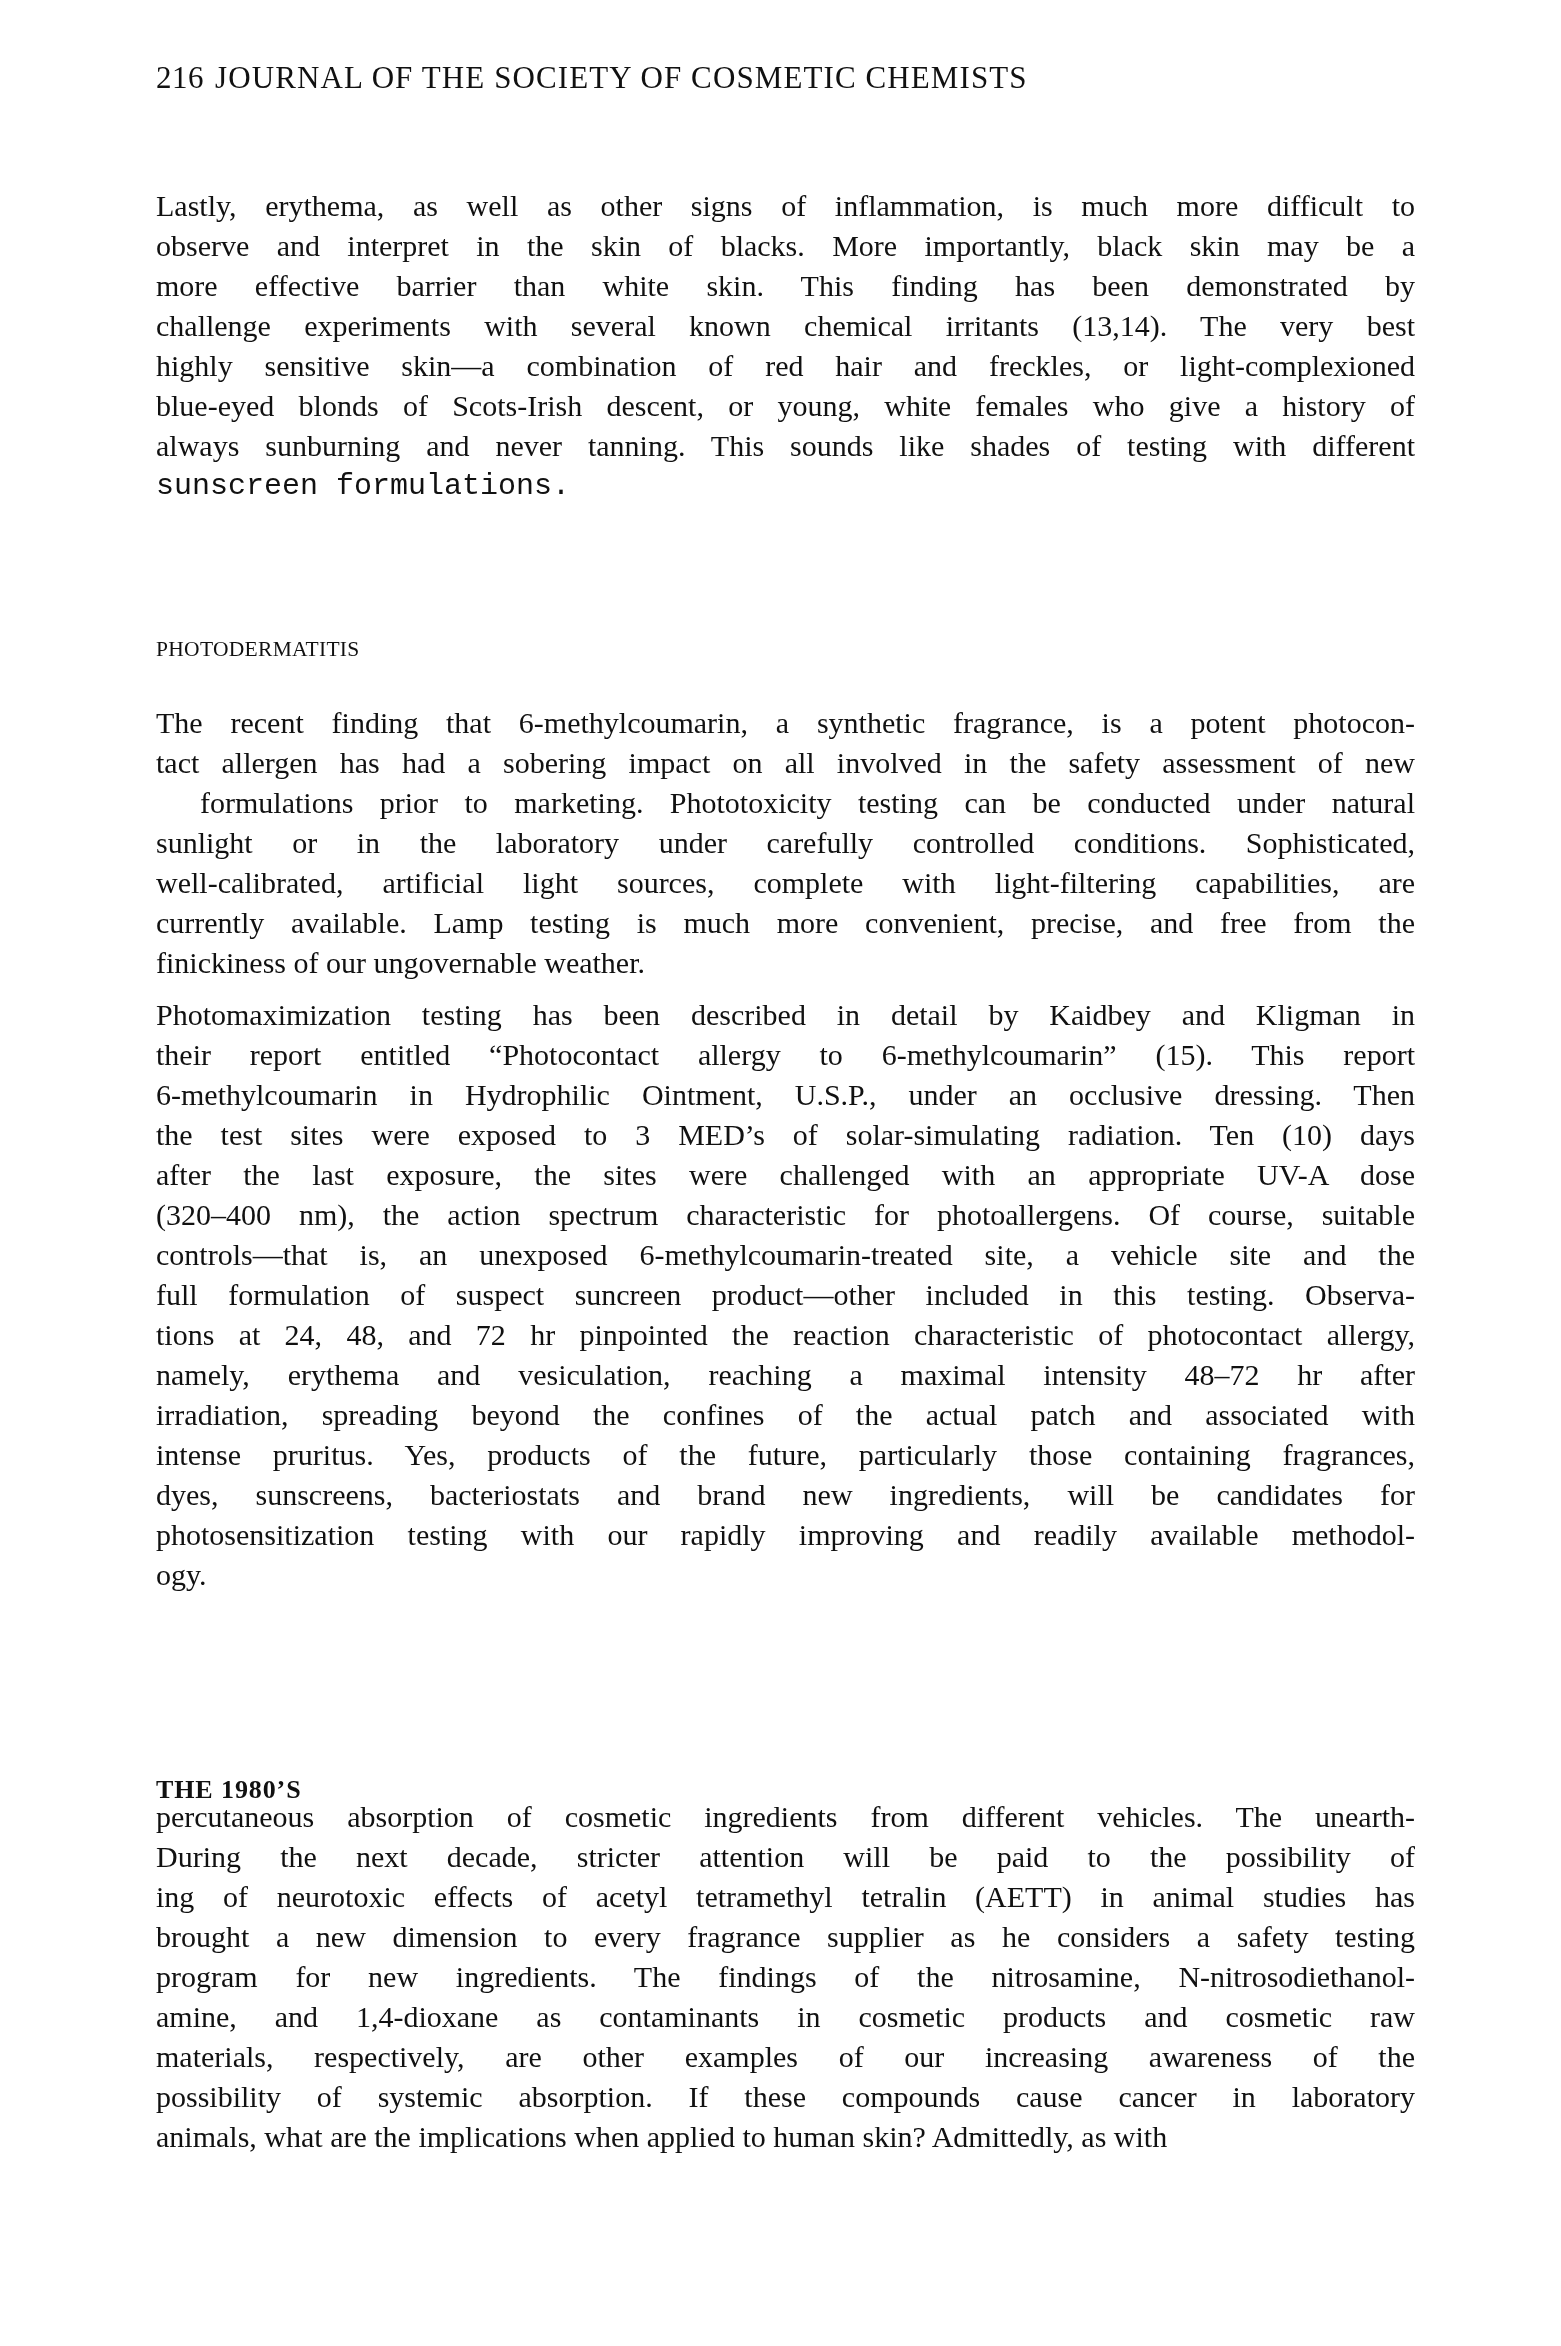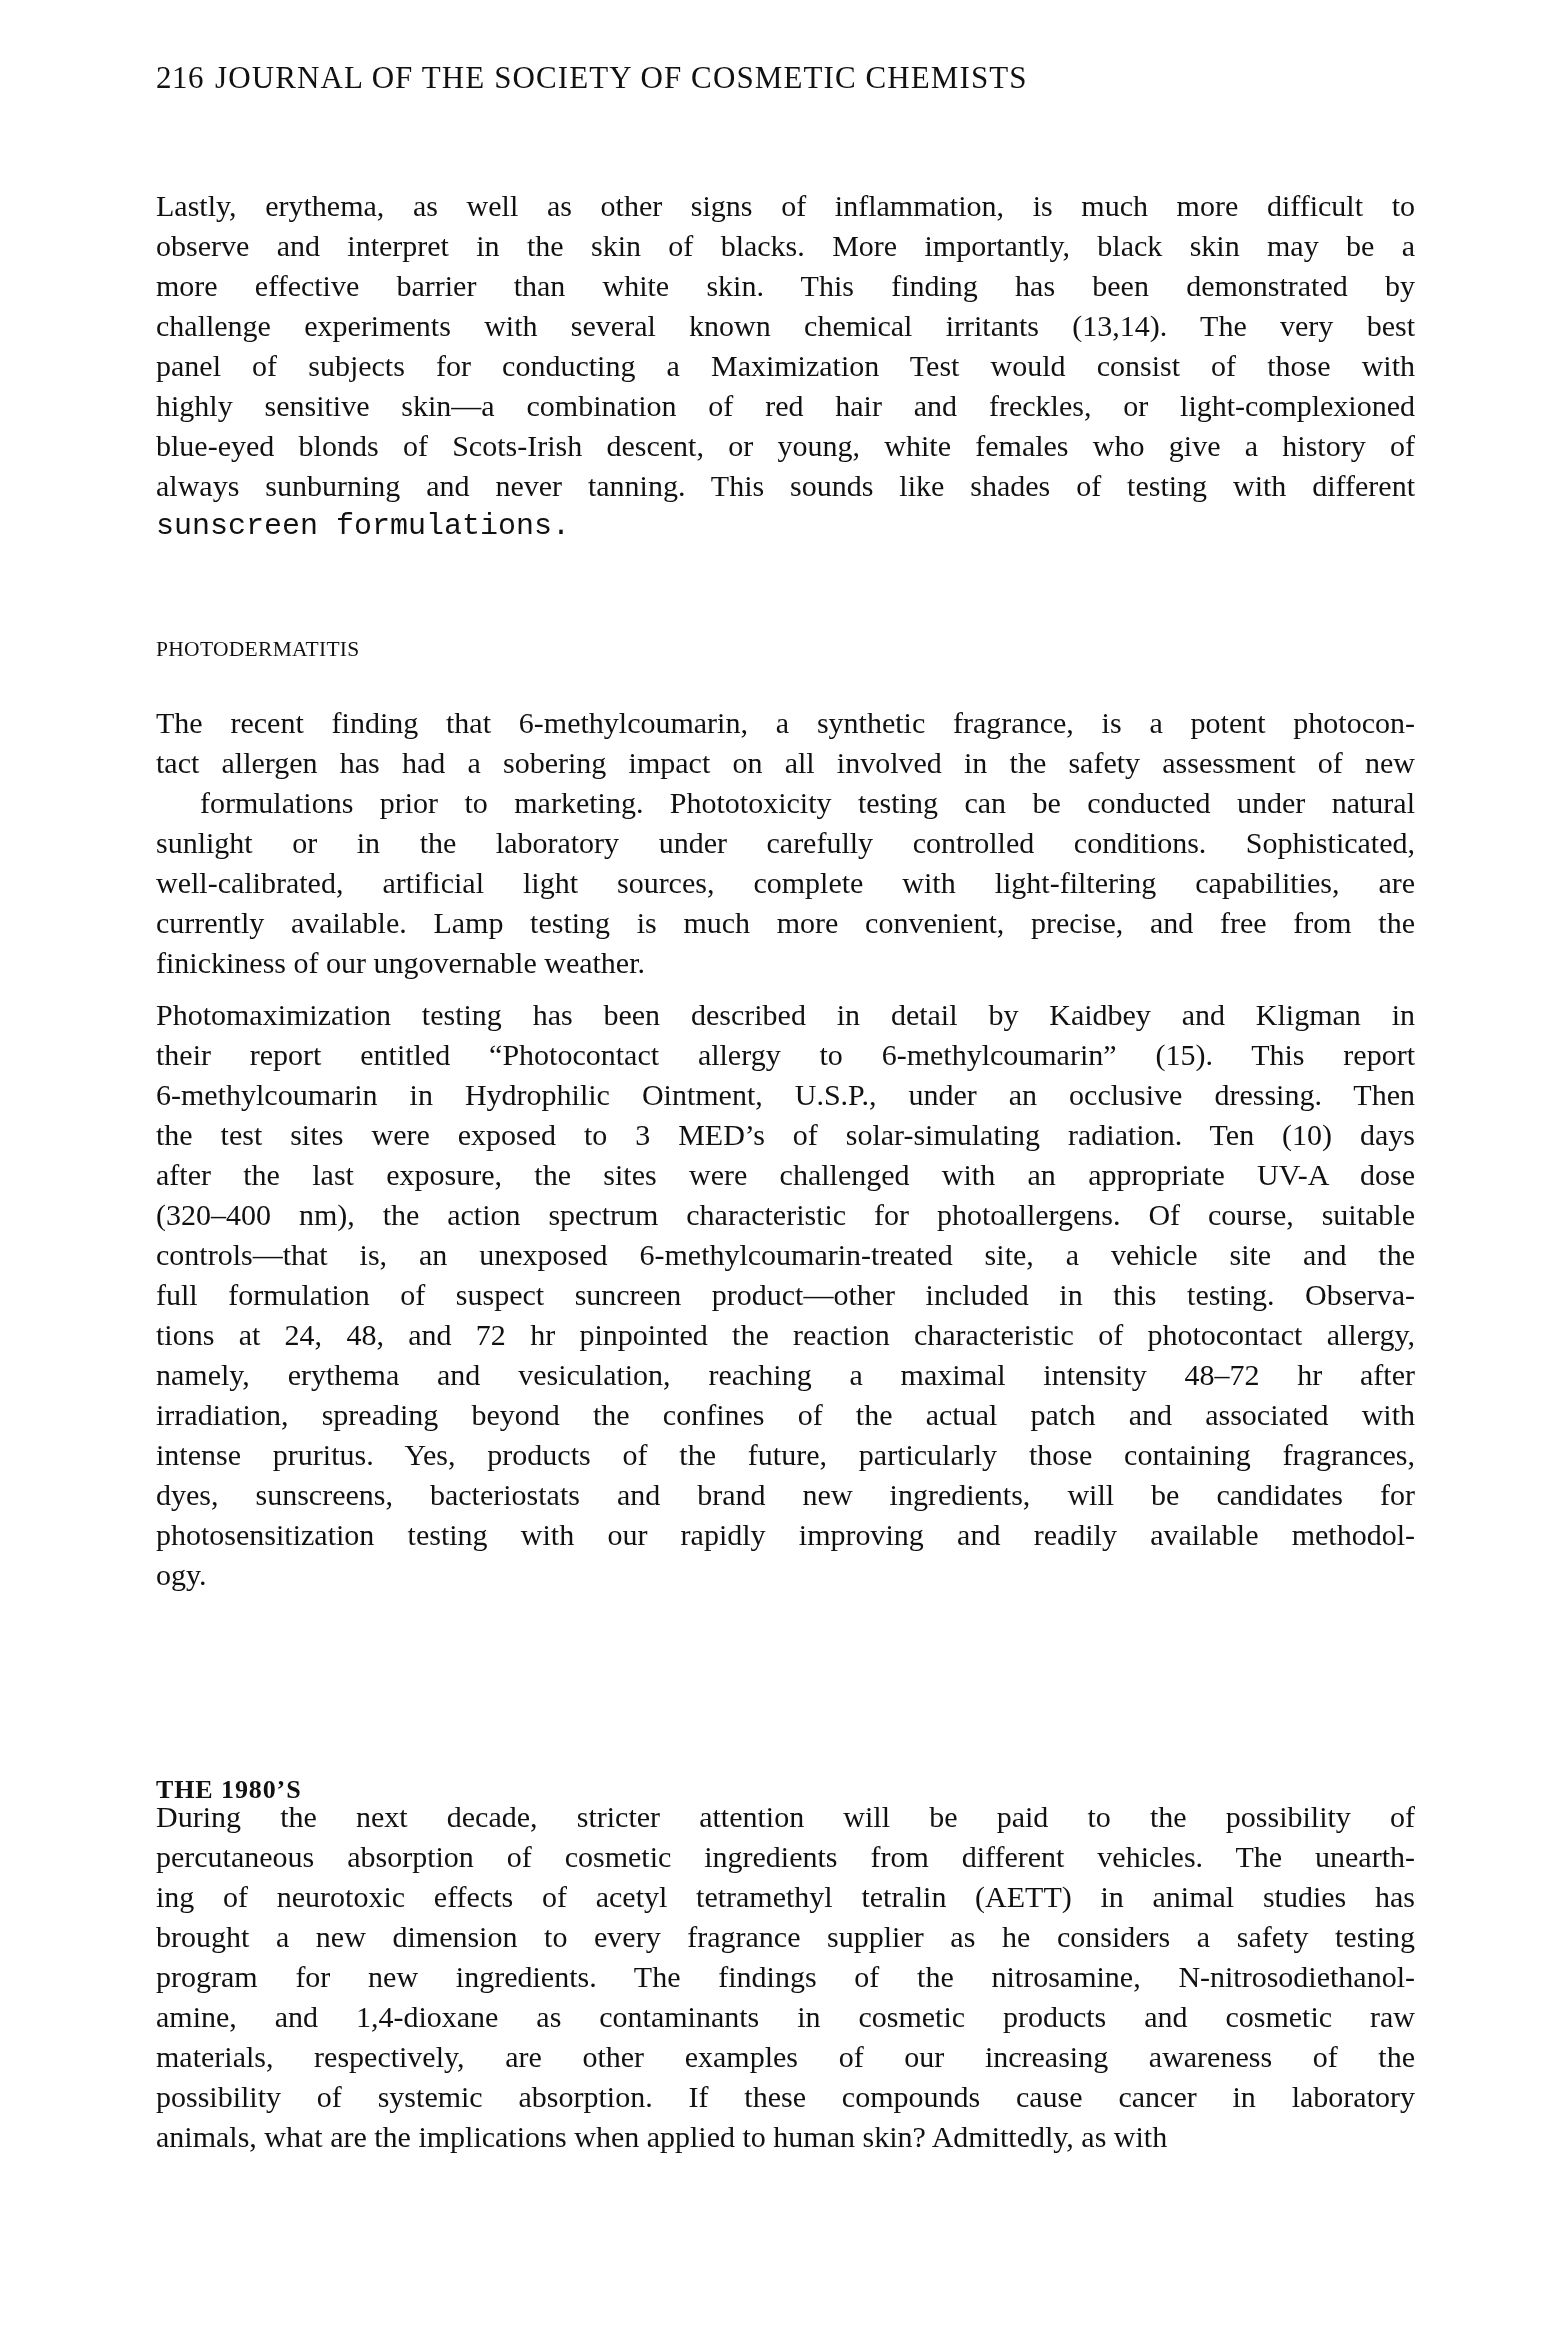--- a/index.html
+++ b/index.html
@@ -22,21 +22,20 @@
   <div class="running-head">
     <span class="pgnum">216</span>
     <span class="jtitle">JOURNAL OF THE SOCIETY OF COSMETIC CHEMISTS</span>
   </div>
 
   <div class="para" style="top:186px;">
       <span class="line" style="white-space: normal;">Lastly, erythema, as well as other signs of inflammation, is much more difficult to</span>
       <span class="line" style="white-space: normal;">observe and interpret in the skin of blacks. More importantly, black skin may be a</span>
       <span class="line" style="white-space: normal;">more effective barrier than white skin. This finding has been demonstrated by</span>
       <span class="line" style="white-space: normal;">challenge experiments with several known chemical irritants (13,14). The very best</span>
-      <span class="line" style="white-space: normal;">panel of subjects for conducting a Maximization Test would consist of those with</span>
       <span class="line" style="white-space: normal;">highly sensitive skin—a combination of red hair and freckles, or light-complexioned</span>
       <span class="line" style="white-space: normal;">blue-eyed blonds of Scots-Irish descent, or young, white females who give a history of</span>
       <span class="line" style="white-space: normal;">always sunburning and never tanning. This sounds like shades of testing with different</span>
       <span class="line last" style="white-space: normal; font-family: Liberation Mono, monospace;">sunscreen formulations.</span>
     </div>
 
   <div class="sec-small" style="top:637px;">PHOTODERMATITIS</div>
 
   <div class="para" style="top:703px;">
       <span class="line" style="white-space: normal;">The recent finding that 6-methylcoumarin, a synthetic fragrance, is a potent photocon-</span>
@@ -62,22 +61,22 @@
       <span class="line" style="white-space: normal;">irradiation, spreading beyond the confines of the actual patch and associated with</span>
       <span class="line" style="white-space: normal;">intense pruritus. Yes, products of the future, particularly those containing fragrances,</span>
       <span class="line" style="white-space: normal;">dyes, sunscreens, bacteriostats and brand new ingredients, will be candidates for</span>
       <span class="line" style="white-space: normal;">photosensitization testing with our rapidly improving and readily available methodol-</span>
       <span class="line last" style="white-space: normal;">ogy.</span>
     </div>
 
   <div class="sec-bold" style="top:1739px;margin-top:36px;">THE 1980’S</div>
 
   <div class="para" style="top:1797px;">
+      <span class="line" style="white-space: normal;">percutaneous absorption of cosmetic ingredients from different vehicles. The unearth-</span>
       <span class="line" style="white-space: normal;">During the next decade, stricter attention will be paid to the possibility of</span>
-      <span class="line" style="white-space: normal;">percutaneous absorption of cosmetic ingredients from different vehicles. The unearth-</span>
       <span class="line" style="white-space: normal;">ing of neurotoxic effects of acetyl tetramethyl tetralin (AETT) in animal studies has</span>
       <span class="line" style="white-space: normal;">brought a new dimension to every fragrance supplier as he considers a safety testing</span>
       <span class="line" style="white-space: normal;">program for new ingredients. The findings of the nitrosamine, N-nitrosodiethanol-</span>
       <span class="line" style="white-space: normal;">amine, and 1,4-dioxane as contaminants in cosmetic products and cosmetic raw</span>
       <span class="line" style="white-space: normal;">materials, respectively, are other examples of our increasing awareness of the</span>
       <span class="line" style="white-space: normal;">possibility of systemic absorption. If these compounds cause cancer in laboratory</span>
       <span class="line last" style="white-space: normal;">animals, what are the implications when applied to human skin? Admittedly, as with</span>
     </div>
 
 </div>

